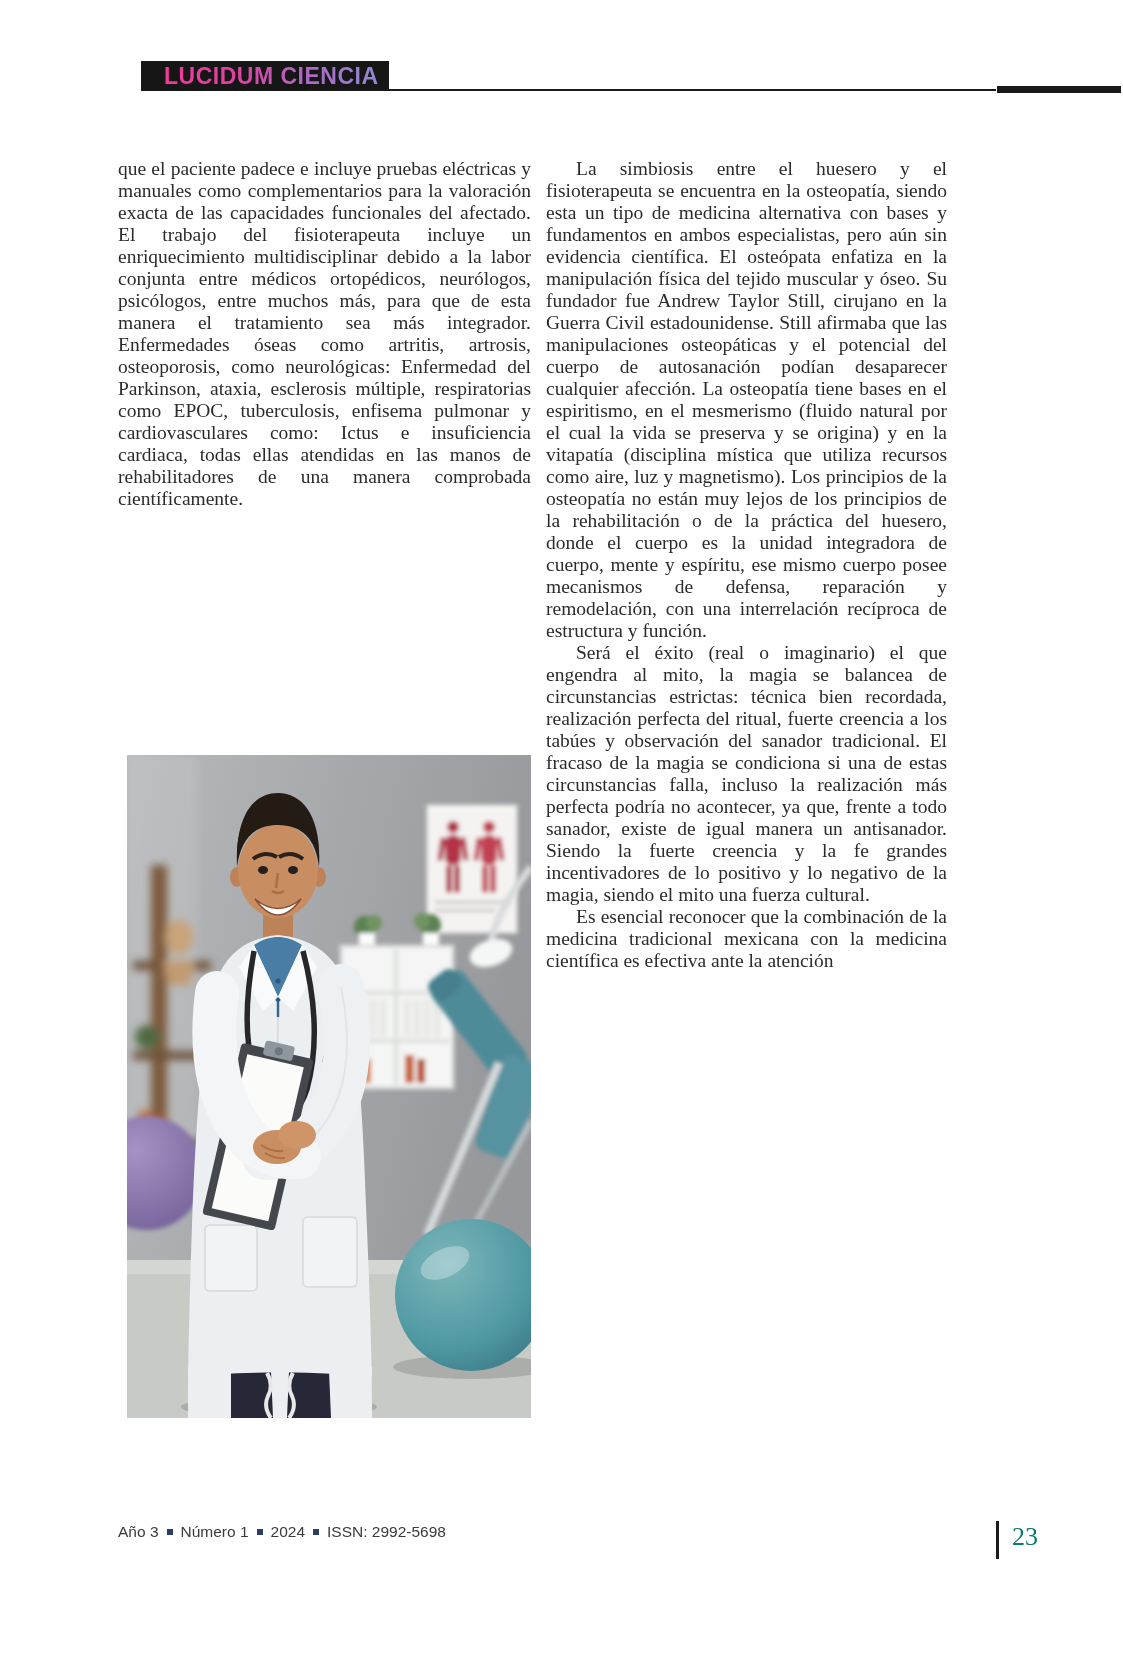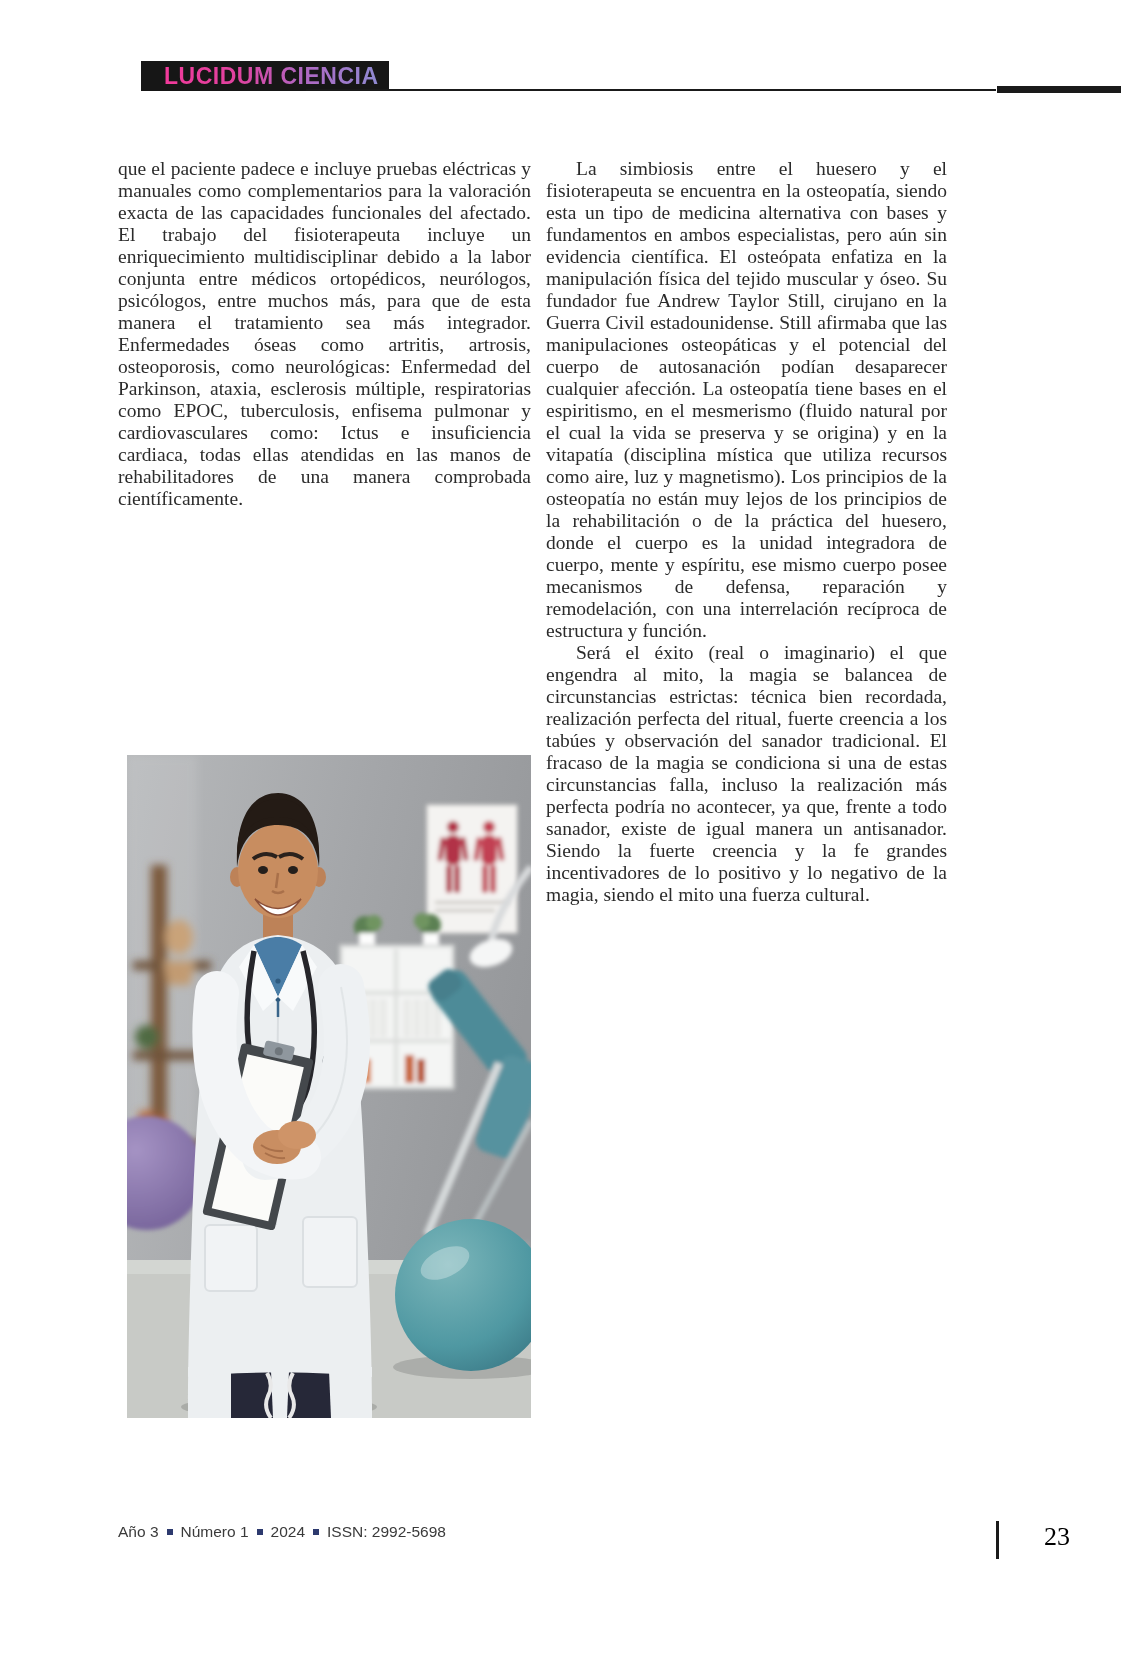--- a/index.html
+++ b/index.html
@@ -52,21 +52,21 @@
     position:absolute;left:118px;top:1519px;width:600px;
     font-family:"Liberation Sans",sans-serif;color:#3a3a3a;font-size:15.5px;
   }
   .footer .line{line-height:26px;white-space:nowrap;}
   .sq{
     display:inline-block;width:6px;height:6px;background:#2d3a6e;
     margin:0 8px 2px 8px;vertical-align:middle;
   }
   .pagenum-bar{position:absolute;left:996px;top:1521px;width:3px;height:38px;background:#1a1a1a;}
   .pagenum{
-    position:absolute;left:1044px;top:1522px;font-size:26px;color:#000000;
+    position:absolute;left:1012px;top:1522px;font-size:26px;color:#0f766e;
     font-family:"Liberation Serif",serif;
   }
 </style>
 </head>
 <body>
 
 <div class="page">
 
   <div class="logo-box">
     <span class="logo-text">LUCIDUM CIENCIA</span>
@@ -74,20 +74,21 @@
   <div class="header-thin-line"></div>
   <div class="header-thick-line"></div>
 
   <div class="col col-left">
     <p>que el paciente padece e incluye pruebas eléctricas y manuales como complementarios para la valoración exacta de las capacidades funcionales del afectado. El trabajo del fisioterapeuta incluye un enriquecimiento multidisciplinar debido a la labor conjunta entre médicos ortopédicos, neurólogos, psicólogos, entre muchos más, para que de esta manera el tratamiento sea más integrador. Enfermedades óseas como artritis, artrosis, osteoporosis, como neurológicas: Enfermedad del Parkinson, ataxia, esclerosis múltiple, respiratorias como EPOC, tuberculosis, enfisema pulmonar y cardiovasculares como: Ictus e insuficiencia cardiaca, todas ellas atendidas en las manos de rehabilitadores de una manera comprobada científicamente.</p>
   </div>
 
   <div class="col col-right">
     <p class="indent">La simbiosis entre el huesero y el fisioterapeuta se encuentra en la osteopatía, siendo esta un tipo de medicina alternativa con bases y fundamentos en ambos especialistas, pero aún sin evidencia científica. El osteópata enfatiza en la manipulación física del tejido muscular y óseo. Su fundador fue Andrew Taylor Still, cirujano en la Guerra Civil estadounidense. Still afirmaba que las manipulaciones osteopáticas y el potencial del cuerpo de autosanación podían desaparecer cualquier afección. La osteopatía tiene bases en el espiritismo, en el mesmerismo (fluido natural por el cual la vida se preserva y se origina) y en la vitapatía (disciplina mística que utiliza recursos como aire, luz y magnetismo). Los principios de la osteopatía no están muy lejos de los principios de la rehabilitación o de la práctica del huesero, donde el cuerpo es la unidad integradora de cuerpo, mente y espíritu, ese mismo cuerpo posee mecanismos de defensa, reparación y remodelación, con una interrelación recíproca de estructura y función.</p>
     <p class="indent">Será el éxito (real o imaginario) el que engendra al mito, la magia se balancea de circunstancias estrictas: técnica bien recordada, realización perfecta del ritual, fuerte creencia a los tabúes y observación del sanador tradicional. El fracaso de la magia se condiciona si una de estas circunstancias falla, incluso la realización más perfecta podría no acontecer, ya que, frente a todo sanador, existe de igual manera un antisanador. Siendo la fuerte creencia y la fe grandes incentivadores de lo positivo y lo negativo de la magia, siendo el mito una fuerza cultural.</p>
+    <p class="indent">Es esencial reconocer que la combinación de la medicina tradicional mexicana con la medicina científica es efectiva ante la atención</p>
   </div>
 
   <div class="figure-photo">
     <svg width="404" height="663" viewBox="0 0 404 663" xmlns="http://www.w3.org/2000/svg">
       <defs>
         <filter id="blur4" x="-20%" y="-20%" width="140%" height="140%">
             <feGaussianBlur stdDeviation="4"></feGaussianBlur>
           </filter>
         <filter id="blur2" x="-20%" y="-20%" width="140%" height="140%">
             <feGaussianBlur stdDeviation="2"></feGaussianBlur>

